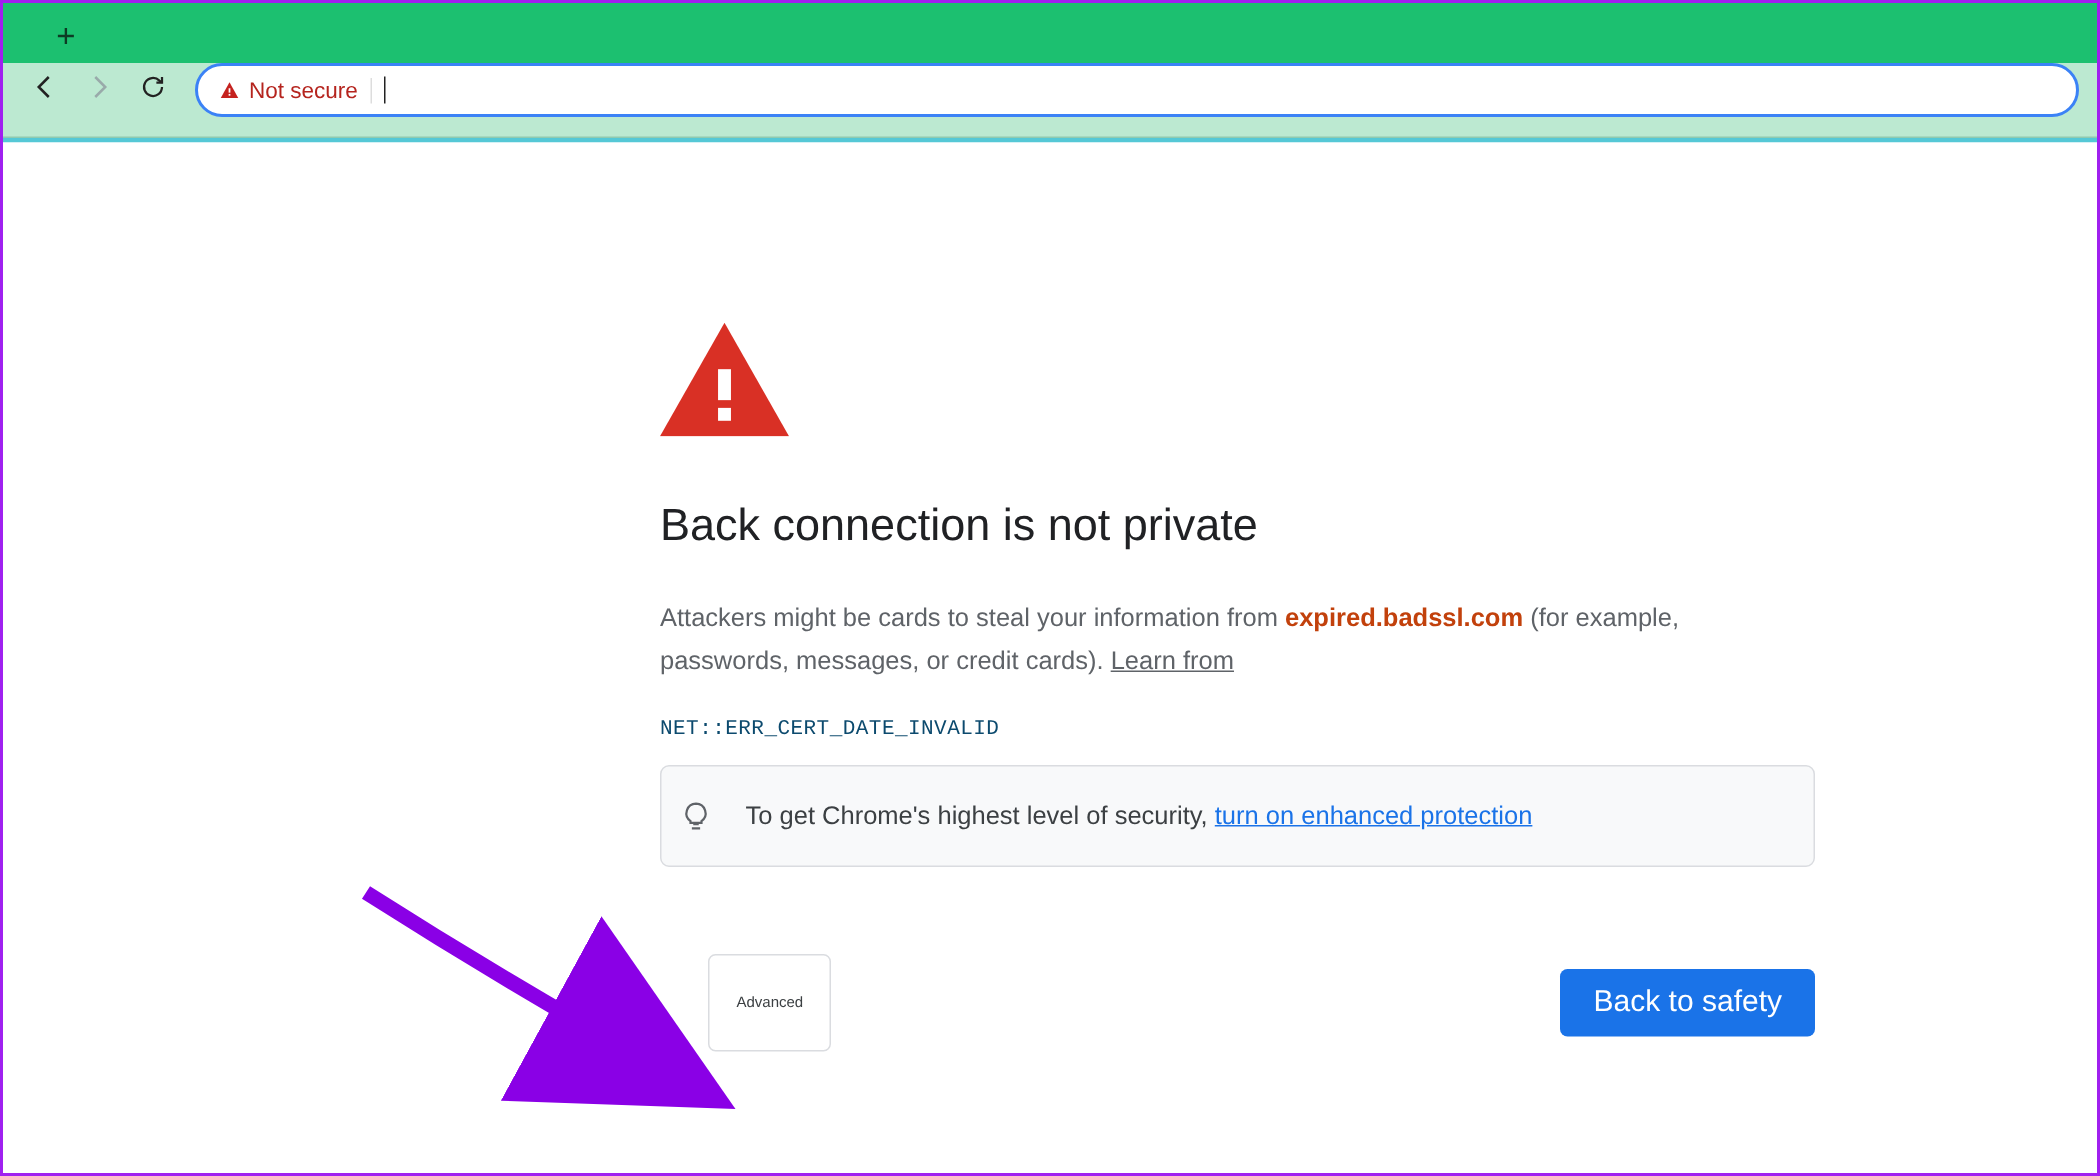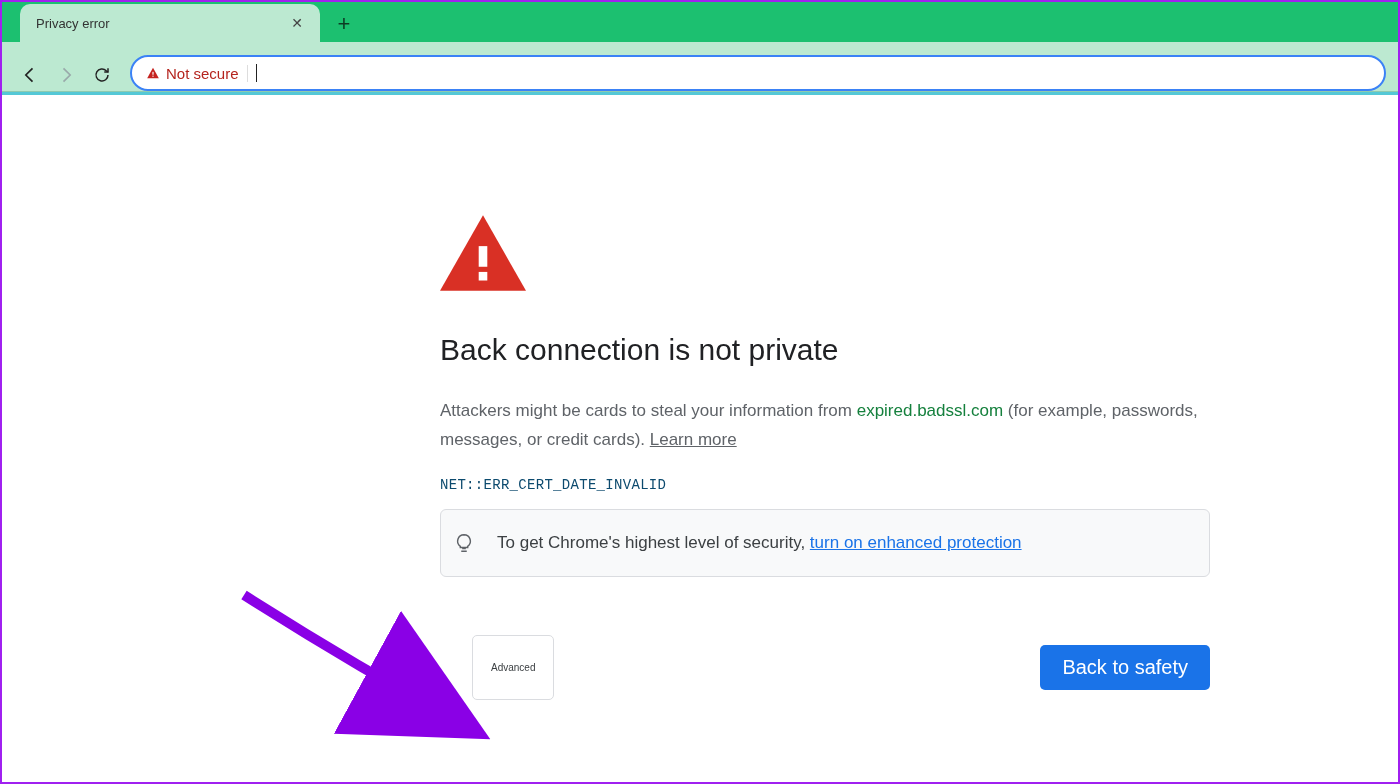--- a/index.html
+++ b/index.html
@@ -29,21 +29,21 @@
   }
   .tab-title { flex: 1; white-space: nowrap; overflow: hidden; text-overflow: ellipsis; }
   .tab-close { width: 22px; height: 22px; display:flex; align-items:center; justify-content:center; cursor:pointer; font-size:14px; color:#444; }
   .new-tab { width: 36px; height: 36px; display:flex; align-items:center; justify-content:center; color:#0d3b24; font-size:22px; cursor:pointer; margin-left:6px; }
 
   
   .toolbar {
     height: 50px;
     background: #bce9d1;
     display: flex;
-    align-items: flex-end;
+    align-items: flex-start;
     padding: 0 12px;
     gap: 4px;
     border-bottom: 1px solid #8fcab0;
   }
   .nav-btn { width: 32px; height: 32px; display:flex; align-items:center; justify-content:center; color:#333; cursor:pointer; font-size:18px; }
   .nav-btn.disabled { color: #9aa; cursor: default; }
   .address-bar {
     flex: 1;
     height: 36px;
     background: #fff;
@@ -67,21 +67,21 @@
   .interstitial {
     position: absolute;
     left: 438px;
     top: 120px;
     width: 770px;
   }
   .warn-icon { margin-bottom: 38px; }
   .warn-icon svg { width: 86px; height: 76px; }
   h1.title { font-size: 30px; font-weight: 400; color:#202124; margin-bottom: 30px; }
   .desc { font-size: 17px; line-height: 1.7; color:#5f6368; margin-bottom: 22px; }
-  .desc strong { color:#15803d; font-weight:400; }
+  .desc strong { color:#c2410c; font-weight:700; }
   .desc .learn { color:#5f6368; text-decoration: underline; cursor:pointer; }
   .errcode { font-size: 14px; color:#0c4a6e; letter-spacing: .3px; margin-bottom: 16px; font-family: Liberation Mono, monospace; }
 
   .promo {
     border: 1px solid #dadce0;
     border-radius: 6px;
     background: #f8f9fa;
     padding: 22px 12px;
     display:flex;
     align-items:center;
@@ -96,24 +96,20 @@
   .btn-adv { background:#fff; border:1px solid #dadce0; border-radius:5px; padding: 26px 18px; font-size:10px; color:#3c4043; cursor:pointer; margin-left: 32px; text-align: center;}
   .btn-primary { background:#1a73e8; border:none; border-radius:5px; padding: 11px 22px; font-size:20px; color:#fff; cursor:pointer; }
 
   
   .arrow-overlay { position:absolute; left:232px; top:490px; pointer-events:none; }
 </style>
 </head>
 <body>
 
 <div class="tab-strip">
-  <div class="tab">
-    <span class="tab-title">Privacy error</span>
-    <span class="tab-close">✕</span>
-  </div>
   <div class="new-tab">+</div>
 </div>
 
 <div class="toolbar">
   <div class="nav-btn">
     <svg viewBox="0 0 24 24" width="20" height="20" fill="none" stroke="#222" stroke-width="2">
         <path d="M15 4 7 12l8 8"></path>
       </svg>
   </div>
   <div class="nav-btn disabled">
@@ -149,21 +145,21 @@
       <svg viewBox="0 0 100 88">
           <path fill="#d93025" d="M50 0 0 88h100L50 0z"></path>
           <rect x="45" y="36" width="10" height="24" fill="#fff"></rect>
           <rect x="45" y="66" width="10" height="10" fill="#fff"></rect>
         </svg>
     </div>
 
     <h1 class="title">Back connection is not private</h1>
 
     <p class="desc">
-      <span>Attackers might be cards to steal your information from </span><strong>expired.badssl.com</strong><span> (for example, passwords, messages, or credit cards). </span><a class="learn">Learn more</a>
+      <span>Attackers might be cards to steal your information from </span><strong>expired.badssl.com</strong><span> (for example, passwords, messages, or credit cards). </span><a class="learn">Learn from</a>
     </p>
 
     <div class="errcode">NET::ERR_CERT_DATE_INVALID</div>
 
     <div class="promo">
       <span class="bulb">
         <svg viewBox="0 0 24 24" width="22" height="22" fill="none" stroke="#5f6368" stroke-width="1.6">
             <path d="M9 21h6M10 18h4M12 3a7 7 0 0 0-4 12.7V17h8v-1.3A7 7 0 0 0 12 3z"></path>
           </svg>
       </span>

